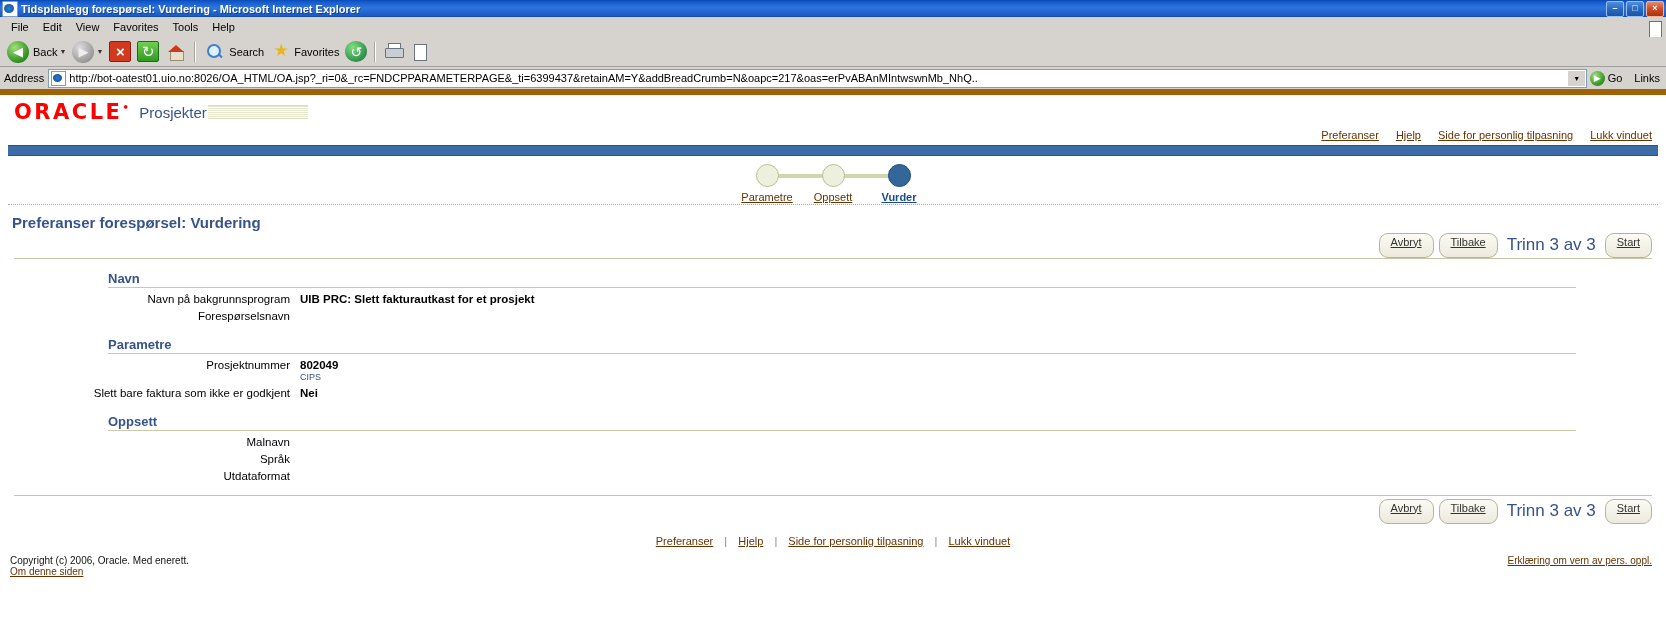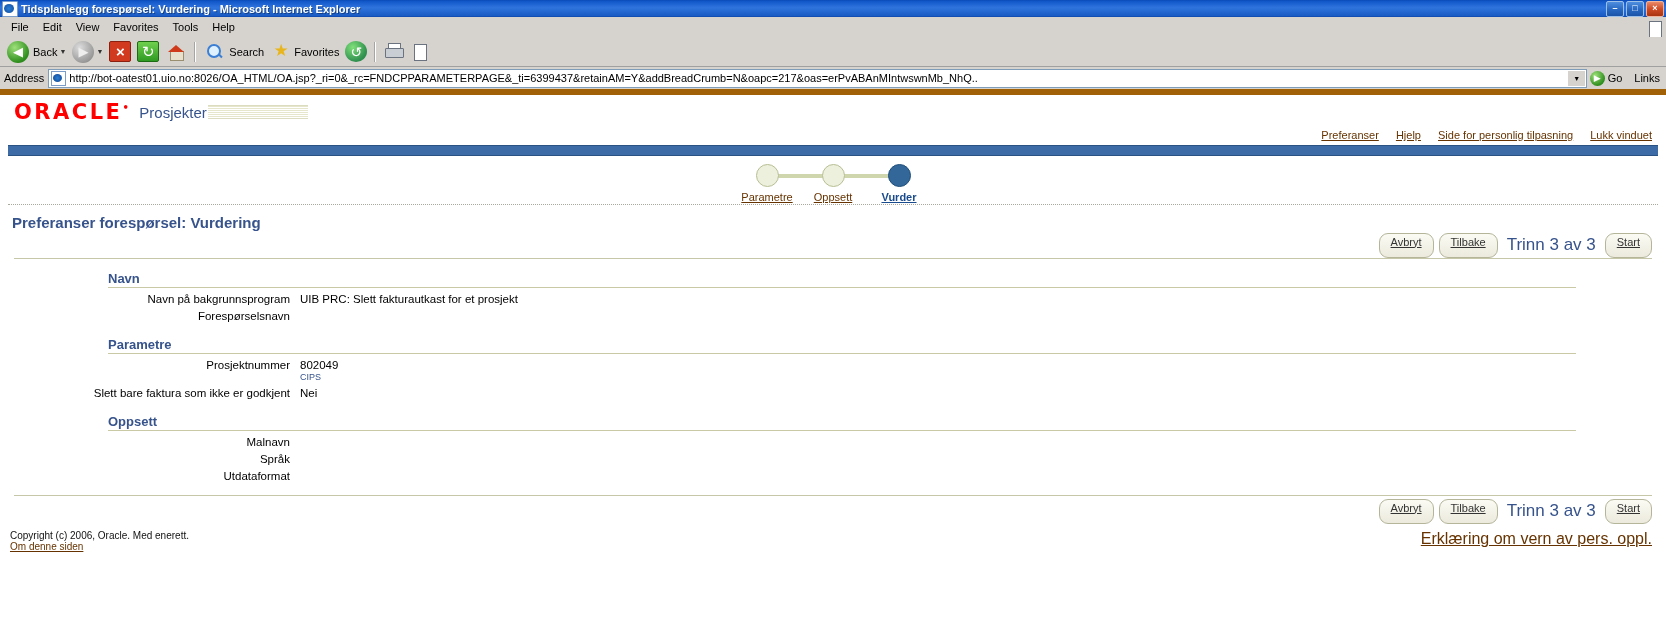--- a/index.html
+++ b/index.html
@@ -142,31 +142,31 @@
   .hrule{height:1px;background:#c6c6a8;margin:2px 14px 0 14px;}
   
   .content{padding:12px 0 0 0;}
   .sec{margin:0 0 0 0;}
   .sechead{
     font-size:13px;font-weight:bold;color:#36538c;padding:0 0 1px 108px;
   }
   .secline{height:1px;background:#c9c9a5;margin:0 90px 0 108px;}
   .row{display:flex;align-items:flex-start;margin-top:5px;font-size:11px;}
   .rlabel{width:290px;text-align:right;color:#000;padding-right:10px;font-size:11.5px;}
-  .rvalue{font-weight:normal;color:#000;font-size:11.5px;}
+  .rvalue{font-weight:bold;color:#000;font-size:11.5px;}
   .rsub{font-size:9px;color:#36538c;margin-top:1px;}
   .secgap{height:15px;}
   
   .footlinks{text-align:center;font-size:11px;color:#663300;padding-top:13px;}
   .footlinks a{color:#663300;text-decoration:underline;margin:0 8px;}
   .footsep{color:#888;}
   .copyrow{display:flex;justify-content:space-between;align-items:flex-start;padding:8px 14px 0 10px;font-size:10px;color:#333;}
   .copyleft a{color:#663300;text-decoration:underline;font-size:10px;}
   .copyright-line{font-size:10px;color:#111;}
-  .copyright-right a{color:#663300;text-decoration:underline;font-size:16px;}
+  .copyright-right a{color:#663300;text-decoration:underline;font-size:10px;}
 </style>
 </head>
 <body>
 
 <div class="titlebar">
   <div class="tb-icon"></div>
   <div class="tb-title">Tidsplanlegg forespørsel: Vurdering - Microsoft Internet Explorer</div>
   <div class="tb-btns">
     <div class="tb-btn">–</div>
     <div class="tb-btn">□</div>
@@ -346,20 +346,29 @@
   </div>
 
   <div class="hrule" style="margin-top:13px;"></div>
   <div class="btnrow" style="margin-top:4px;">
     <div class="obtn"><u>Avbryt</u></div>
     <div class="obtn"><u>Tilbake</u></div>
     <div class="steptext">Trinn 3 av 3</div>
     <div class="obtn"><u>Start</u></div>
   </div>
 
+  <div class="footlinks">
+    <a href="#">Preferanser</a>
+    <span class="footsep">|</span>
+    <a href="#">Hjelp</a>
+    <span class="footsep">|</span>
+    <a href="#">Side for personlig tilpasning</a>
+    <span class="footsep">|</span>
+    <a href="#">Lukk vinduet</a>
+  </div>
 
   <div class="copyrow">
     <div class="copyleft">
       <div class="copyright-line">Copyright (c) 2006, Oracle. Med enerett.</div>
       <a href="#">Om denne siden</a>
     </div>
     <div class="copyright-right">
       <a href="#">Erklæring om vern av pers. oppl.</a>
     </div>
   </div>

